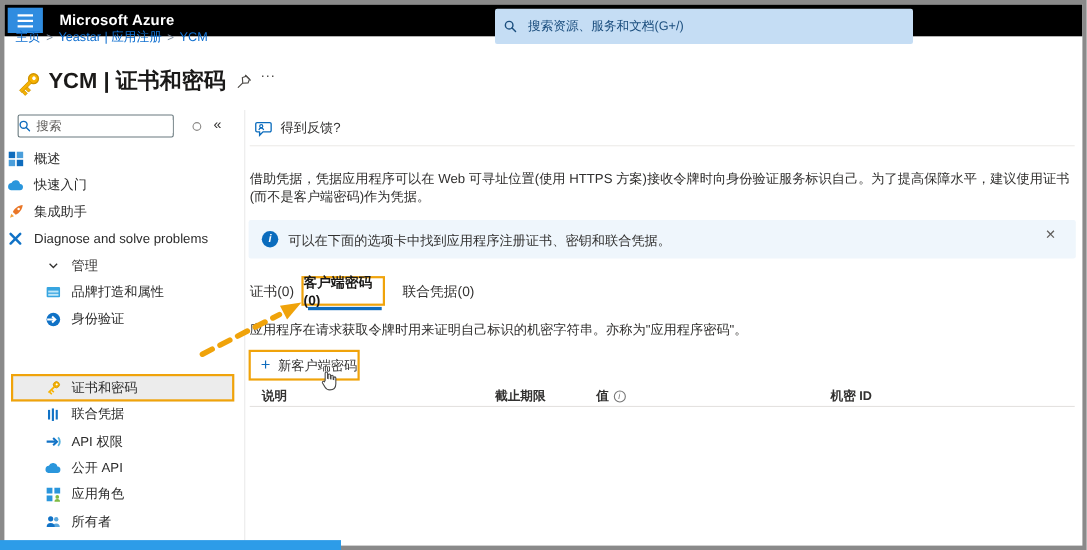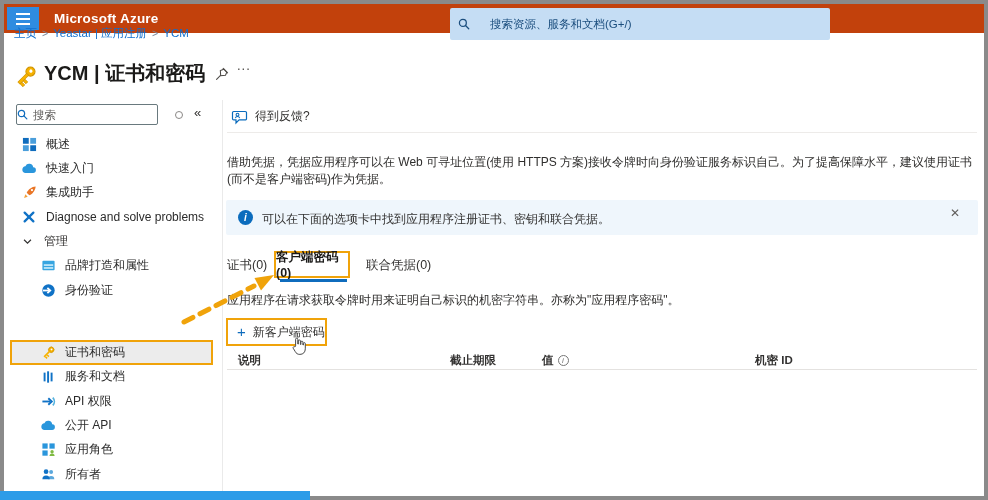--- a/index.html
+++ b/index.html
@@ -2,25 +2,25 @@
 <html><head>
 <meta charset="utf-8">
 <style>
   * { margin:0; padding:0; box-sizing:border-box; }
   html,body { width:988px; height:500px; }
   body { position:relative; font-family:"Liberation Sans", sans-serif; background:#fff; overflow:hidden; }
   .frame { position:absolute; inset:0; border:4px solid #8a8a8a; z-index:50; pointer-events:none; }
   .bottom-blue { position:absolute; left:0; top:491px; width:310px; height:9px; background:#2d9ce8; z-index:60; }
 
   
-  .topbar { position:absolute; left:4px; top:4px; width:980px; height:29px; background:#c2410c; z-index:5; }
+  .topbar { position:absolute; left:4px; top:4px; width:980px; height:29px; background:#000000; z-index:5; }
   .hamburger { position:absolute; left:3px; top:3px; width:32px; height:23px; background:#2f8ce0; display:flex; flex-direction:column; justify-content:center; align-items:center; gap:3px; cursor:pointer; }
   .hamburger i { display:block; width:14px; height:2px; background:#fff; }
   .brand { position:absolute; left:50px; top:7px; color:#fff; font-size:13.5px; font-weight:bold; letter-spacing:.2px; }
-  .topsearch { position:absolute; left:446px; top:4px; width:380px; height:21px; background:#c5ddf4; border-radius:2px; display:flex; align-items:center; padding:16px 8px; gap:20px; }
+  .topsearch { position:absolute; left:446px; top:4px; width:380px; height:21px; background:#c5ddf4; border-radius:2px; display:flex; align-items:center; padding:16px 8px; gap:10px; }
   .topsearch input { flex:1; border:none; outline:none; background:transparent; font-size:11.5px; color:#1b4e7e; font-family:inherit; }
   .topsearch input::placeholder { color:#1b4e7e; opacity:1; }
 
   
   .breadcrumb { position:absolute; left:14px; top:26px; font-size:11.5px; color:#6b7f94; z-index:5; }
   .breadcrumb a { color:#0f6fd0; text-decoration:none; cursor:pointer; }
   .breadcrumb .sep { margin:0 5px; color:#7c8b9e; font-size:10.5px; }
   .titlebar { position:absolute; left:0; top:56px; z-index:5; }
   .title-key { position:absolute; left:14px; top:8px; }
   .page-title { position:absolute; left:44px; top:4px; font-size:20px; font-weight:bold; color:#1b1a19; white-space:nowrap; }
@@ -29,22 +29,22 @@
 
   
   .sidebar { position:absolute; left:4px; top:100px; width:219px; height:392px; background:#fff; border-right:1px solid #eaeaea; z-index:4; }
   .sb-search { position:absolute; left:12px; top:4px; width:142px; height:21px; border:1px solid #69797e; border-radius:2px; display:flex; align-items:center; padding:0 0; gap:5px; background:#fff; }
   .sb-search input { flex:1; width:90px; border:none; outline:none; font-size:11.5px; color:#323130; font-family:inherit; }
   .sb-search input::placeholder { color:#605e5c; opacity:1; }
   .sb-circle { position:absolute; left:171px; top:11px; width:8px; height:8px; border:1.4px solid #8a8886; border-radius:50%; cursor:pointer; }
   .sb-collapse { position:absolute; left:190px; top:5px; font-size:13px; color:#323130; cursor:pointer; }
   .nav { position:absolute; left:0; top:32px; right:0; list-style:none; }
   .nav li { display:flex; align-items:center; height:24.35px; gap:9px; font-size:12px; color:#2b2b2b; cursor:pointer; white-space:nowrap; }
-  .nav li.lvl1 { padding-left:17px; }
-  .nav li.grp  { padding-left:15px; color:#323130; }
+  .nav li.lvl1 { padding-left:2px; }
+  .nav li.grp  { padding-left:15px; color:#323130;margin-left:21px; }
   .nav li.lvl2 { padding-left:36px; }
   .nav li.sel  { margin-left:6px; margin-right:9px; padding-left:28px; border:2px solid #f0a30a; background:#ececec;margin-top:38px; }
   .nico { display:flex; width:16px; height:16px; align-items:center; justify-content:center; flex:none; }
 
   
   .main { position:absolute; left:224px; top:100px; right:4px; bottom:8px; z-index:3;padding-left:20px; }
   .feedback { position:absolute; left:7px; top:8px; display:flex; align-items:center; gap:7px; font-size:12px; color:#323130; cursor:pointer; }
   .hline1 { position:absolute; left:3px; top:32px; width:750px; height:1px; background:#edebe9; }
   .desc { position:absolute; left:3px; top:54px; width:752px; font-size:12px; color:#2f2e2d; line-height:1.45; }
   .banner { position:absolute; left:2px; top:100px; width:752px; height:35px; background:#eff6fc; border-radius:2px; }
@@ -208,21 +208,21 @@
         <span>证书和密码</span>
     </li>
     <li class="lvl2">
       <span class="nico">
         <svg width="14" height="14" viewBox="0 0 16 16">
             <rect x="3" y="3" width="2.2" height="10" fill="#1072c6"></rect>
             <rect x="7" y="1.5" width="2.2" height="13" fill="#1072c6"></rect>
             <rect x="11" y="3" width="2.2" height="10" fill="#1072c6"></rect>
           </svg>
       </span>
-        <span>服务和文档</span>
+        <span>联合凭据</span>
     </li>
     <li class="lvl2">
       <span class="nico">
         <svg width="15" height="15" viewBox="0 0 16 16">
             <path d="M1.5 8 H10" stroke="#1072c6" stroke-width="2"></path>
             <path d="M7.8 4.5 L11.5 8 L7.8 11.5" fill="none" stroke="#1072c6" stroke-width="2"></path>
             <path d="M12.6 3.8 a6.2 6.2 0 0 1 0 8.4" fill="none" stroke="#56b2dd" stroke-width="1.8"></path>
           </svg>
       </span>
         <span>API 权限</span>

